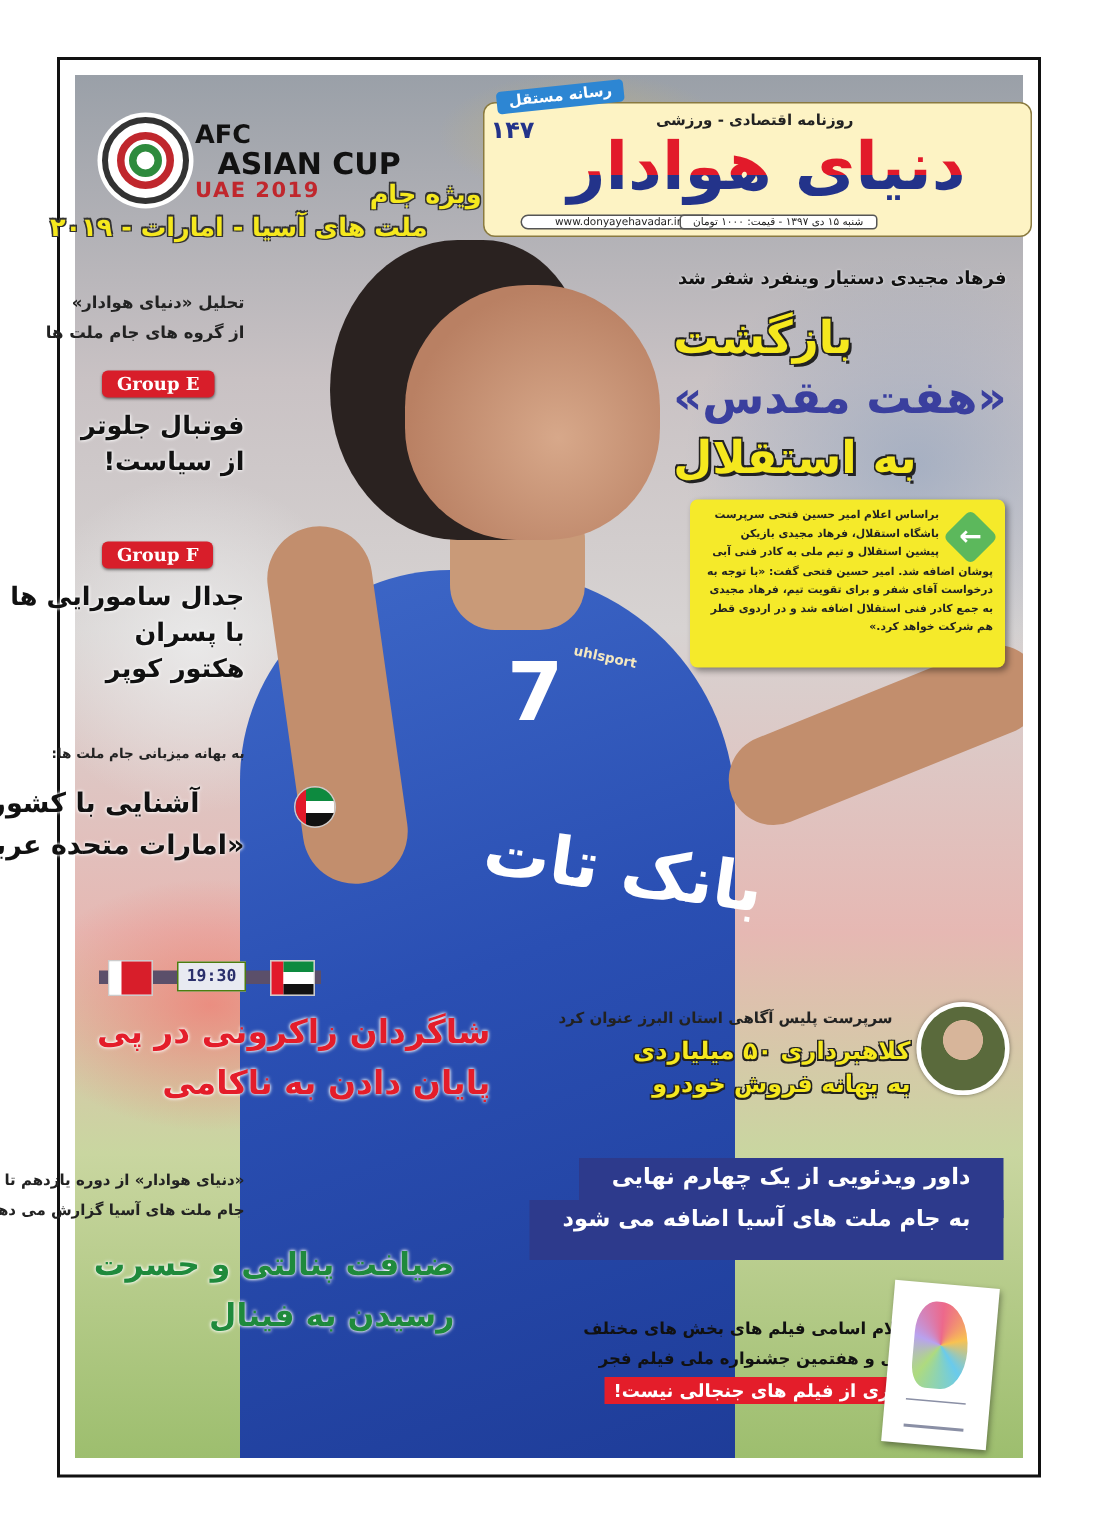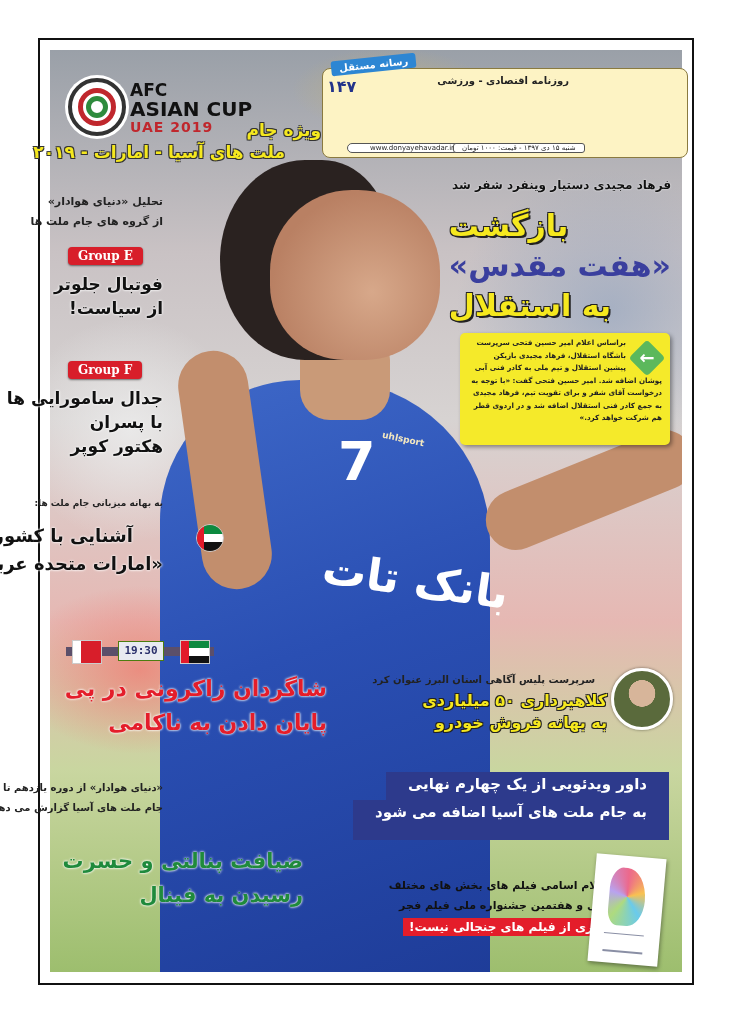--- a/index.html
+++ b/index.html
@@ -38,21 +38,21 @@
   .mast-url{position:absolute;left:24px;bottom:4px;border:1px solid #555;border-radius:8px;padding:0 22px;font:7px "DejaVu Sans",sans-serif;color:#222;background:#fff;}
   .mast-date{position:absolute;left:130px;bottom:4px;border:1px solid #555;border-radius:3px;padding:0 8px;font:7px "DejaVu Sans",sans-serif;color:#222;background:#fff;direction:rtl;}
 
   
   .afc-emblem{position:absolute;left:68px;top:78px;width:58px;height:58px;border-radius:50%;background:#fff;
     box-shadow:0 0 0 3px #fff;border:4px solid #333;box-sizing:border-box;}
   .afc-emblem::before{content:"";position:absolute;inset:6px;border-radius:50%;border:5px solid #c0272d;}
   .afc-emblem::after{content:"";position:absolute;inset:14px;border-radius:50%;border:5px solid #2e8b3d;}
   .afc-text{position:absolute;left:130px;top:82px;font:900 17px "DejaVu Sans",sans-serif;color:#111;line-height:17px;}
   .afc-text .l1{display:block;}
-  .afc-text .l2{display:block;font-size:20px;line-height:20px;}
+  .afc-text .l2{display:block;font-size:20px;line-height:20px;padding-left:15px;}
   .afc-text .l3{display:block;color:#c0272d;font-size:14px;letter-spacing:1px;}
   .special-1{position:absolute;right:410px;top:120px;color:#f5e81e;font:900 17px "DejaVu Sans",sans-serif;direction:rtl;text-shadow:1px 1px 0 #333,-1px -1px 0 #333,1px -1px 0 #333,-1px 1px 0 #333;}
   .special-2{position:absolute;right:446px;top:142px;color:#f5e81e;font:900 17px "DejaVu Sans",sans-serif;direction:rtl;white-space:nowrap;text-shadow:1px 1px 0 #333,-1px -1px 0 #333,1px -1px 0 #333,-1px 1px 0 #333;}
 
   .analysis{position:absolute;right:568px;top:192px;font:bold 11px "DejaVu Sans",sans-serif;color:#222;direction:rtl;text-align:right;line-height:20px;white-space:nowrap;}
 
   .group-tag{position:absolute;left:68px;background:#d81e2a;color:#fff;font:bold 12px "DejaVu Serif",serif;padding:2px 10px;border-radius:4px;box-shadow:0 1px 2px rgba(0,0,0,.5);}
   .hl-black{position:absolute;right:568px;font:900 17px "DejaVu Sans",sans-serif;color:#111;direction:rtl;text-align:right;line-height:24px;white-space:nowrap;text-shadow:0 0 2px #fff,0 0 3px #fff;}
 
   .uae-kicker{position:absolute;right:568px;top:498px;font:bold 9px "DejaVu Sans",sans-serif;color:#222;direction:rtl;white-space:nowrap;margin-left:14px;}
@@ -65,21 +65,21 @@
   .matchbar{position:absolute;left:66px;top:640px;width:148px;height:22px;}
   .matchbar .band{position:absolute;left:0;right:0;top:7px;height:9px;background:#5b4f6a;}
   .matchbar .flagbox{position:absolute;top:0;width:28px;height:22px;background:#fff;border:1px solid #ccc;}
   .bahrain{display:flex;width:100%;height:100%;}
   .bahrain .w{width:30%;background:#fff;} .bahrain .r{flex:1;background:#d81e2a;}
   .matchbar .time{position:absolute;left:52px;top:1px;width:44px;height:18px;background:#e8eaf1;border:1px solid #4d7c0f;color:#2a2f6b;font:bold 11px "DejaVu Sans Mono",monospace;text-align:center;line-height:18px;}
 
   .hl-red{position:absolute;right:404px;top:672px;font:900 22px "DejaVu Sans",sans-serif;color:#e41d2a;direction:rtl;text-align:right;line-height:34px;white-space:nowrap;text-shadow:0 0 2px #fff,0 0 3px #fff;}
 
   .kicker-2{position:absolute;right:568px;top:778px;font:bold 10px "DejaVu Sans",sans-serif;color:#222;direction:rtl;text-align:right;line-height:20px;white-space:nowrap;}
-  .hl-green{position:absolute;right:428px;top:844px;font:900 21px "DejaVu Sans",sans-serif;color:#1f8a3c;direction:rtl;text-align:right;line-height:34px;white-space:nowrap;text-shadow:0 0 2px #fff,0 0 3px #fff;}
+  .hl-green{position:absolute;right:428px;top:826px;font:900 21px "DejaVu Sans",sans-serif;color:#1f8a3c;direction:rtl;text-align:right;line-height:34px;white-space:nowrap;text-shadow:0 0 2px #fff,0 0 3px #fff;}
 
   
   .r-kicker{position:absolute;right:60px;top:178px;font:bold 12px "DejaVu Sans",sans-serif;color:#111;direction:rtl;white-space:nowrap;text-shadow:0 0 2px #fff;}
   .r-headline{position:absolute;right:60px;top:206px;font:900 30px "DejaVu Sans",sans-serif;direction:rtl;text-align:left;line-height:40px;white-space:nowrap;
     text-shadow:2px 2px 0 #222,-1px -1px 0 #222,1px -1px 0 #222,-1px 1px 0 #222;}
   .r-headline .y{color:#f5e81e;display:block;} .r-headline .b{color:#3a3f9e;display:block;text-shadow:none;}
   .r-box{position:absolute;left:460px;top:333px;width:210px;height:112px;background:#f5ea2a;border-radius:5px;box-shadow:2px 2px 4px rgba(0,0,0,.4);}
   .r-box .arrow{position:absolute;right:10px;top:12px;width:26px;height:26px;background:#5cb85c;transform:rotate(45deg);border-radius:4px;}
   .r-box .arrow span{position:absolute;inset:0;transform:rotate(-45deg);color:#fff;font:bold 18px "DejaVu Sans",sans-serif;text-align:center;line-height:26px;}
   .r-box .txt{position:absolute;left:6px;right:8px;top:4px;font:bold 7.2px "DejaVu Sans",sans-serif;color:#222;direction:rtl;text-align:justify;line-height:12.5px;}
@@ -115,20 +115,21 @@
 </div>
 
 <div class="jersey-num">7</div>
 <div class="jersey-brand">uhlsport</div>
 <div class="jersey-sponsor">بانک تات</div>
 
 <div class="masthead">
   <div class="mast-badge">رسانه مستقل</div>
   <div class="mast-issue">۱۴۷</div>
   <div class="mast-sub">روزنامه اقتصادی - ورزشی</div>
+  <div class="mast-logo">دنیای هوادار</div>
   <div class="mast-url">www.donyayehavadar.ir</div>
   <div class="mast-date">شنبه ۱۵ دی ۱۳۹۷ - قیمت: ۱۰۰۰ تومان</div>
 </div>
 
 <div class="afc-emblem"></div>
 <div class="afc-text">
   <span class="l1">AFC</span>
   <span class="l2">ASIAN CUP</span>
   <span class="l3">UAE 2019</span>
 </div>

